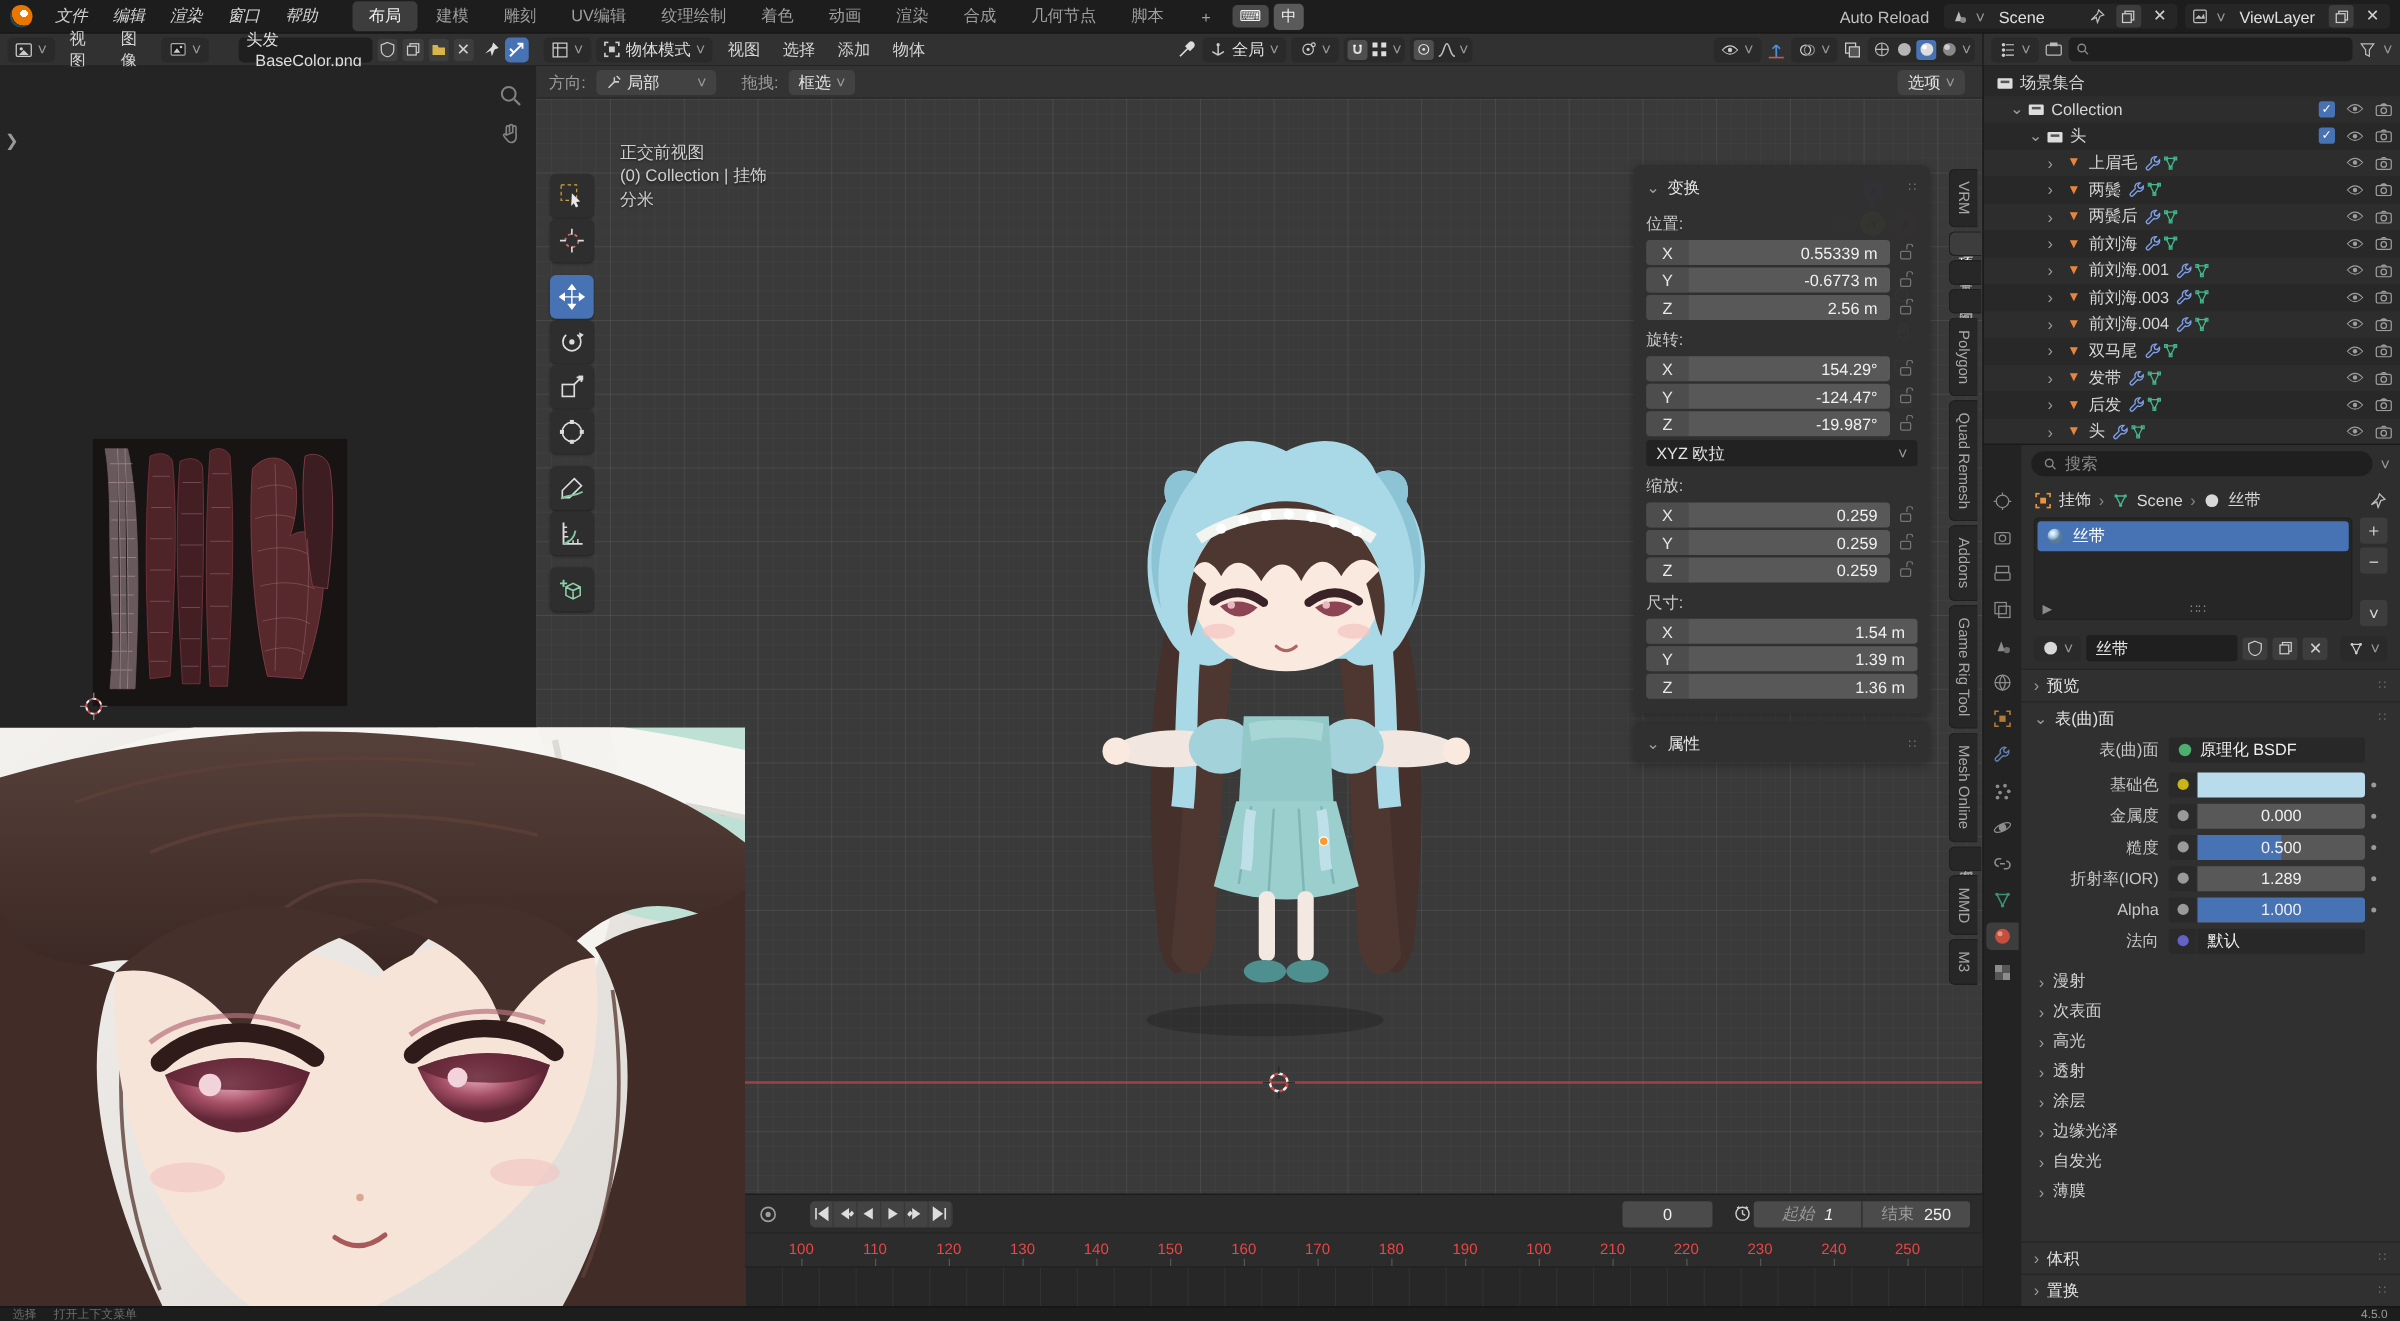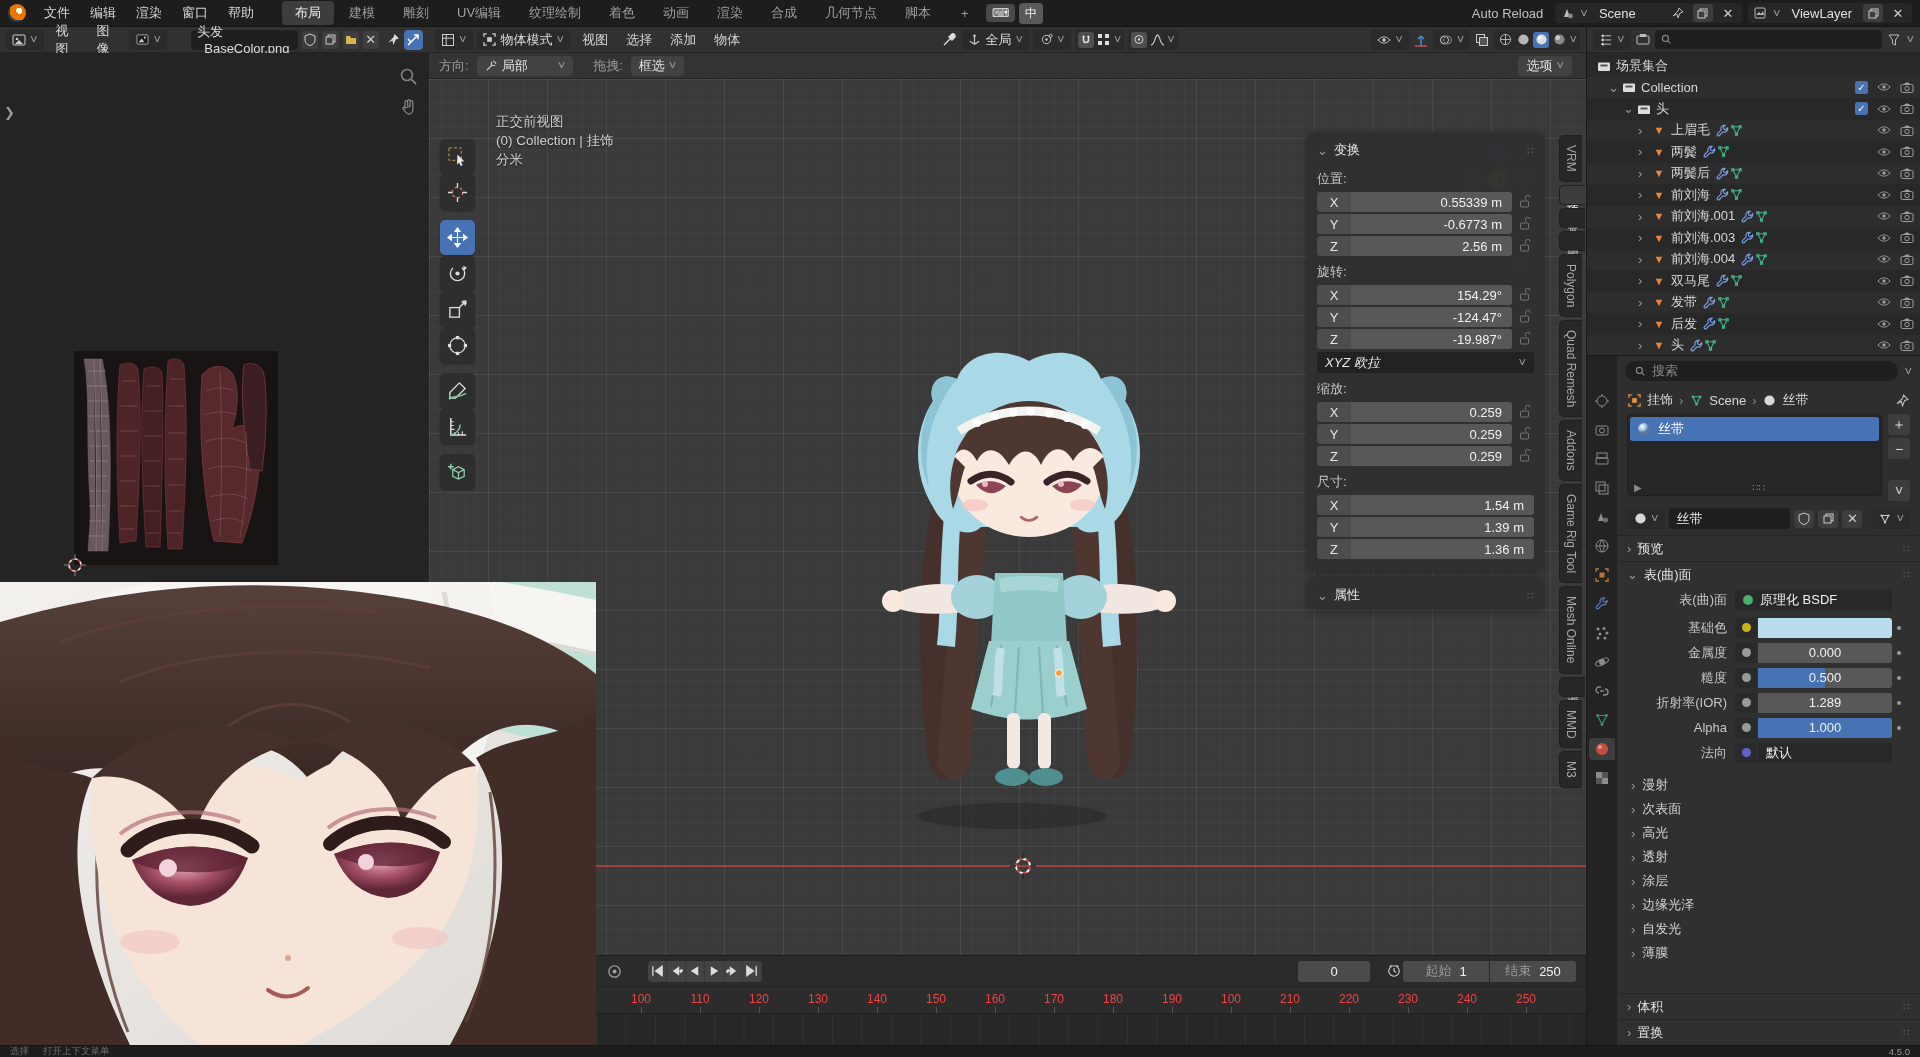--- a/index.html
+++ b/index.html
@@ -77,21 +77,21 @@
   #n-panel { position:absolute; right:42px; top:53px; width:237px; }
   .np-box { background:rgba(47,47,47,.97); border-radius:6px; padding:6px 10px 10px; margin-bottom:6px; box-shadow:0 2px 8px rgba(0,0,0,.3); }
   .np-head { display:flex; align-items:center; gap:6px; color:#e8e8e8; padding:3px 0 4px; }
   .np-head .drag { margin-left:auto; color:#777; font-size:10px; letter-spacing:1px; }
   .np-sec { color:#c8c8c8; margin:7px 0 4px; }
   .val-row { display:flex; align-items:center; margin-bottom:2px; gap:6px; }
   .val-pill { flex:1; display:flex; align-items:center; height:20px; background:#585858; border-radius:3px; overflow:hidden; }
   .val-pill .ax { width:34px; text-align:center; color:#e8e8e8; background:rgba(0,0,0,.12); height:100%; display:flex; align-items:center; justify-content:center; }
   .val-pill .vv { flex:1; text-align:right; padding-right:10px; color:#f0f0f0; }
   .lock { width:16px; opacity:.65; }
-  .np-drop { display:flex; align-items:center; height:21px; background:#222222; border-radius:3px; padding:0 8px; color:#e5e5e5; margin:3px 0 2px;font-style:italic; }
+  .np-drop { display:flex; align-items:center; height:21px; background:#222222; border-radius:3px; padding:0 8px; color:#e5e5e5; margin:3px 0 2px; }
   .np-drop .cv { margin-left:auto; }
 
   
   #outliner { position:absolute; left:1586px; top:27px; width:334px; height:328px; background:#282828; border-left:1px solid #191919; }
   #outliner .ed-header { background:#313131; }
   .ol-search { flex:1; height:19px; background:#1f1f1f; border-radius:4px; display:flex; align-items:center; padding:0 6px; color:#777; gap:5px; }
   #ol-rows { padding-top:2px; font-size:13px; }
   .ol-row { display:flex; align-items:center; height:21.5px; padding-right:6px; color:#d6d6d6; }
   .ol-row:nth-child(even) { background:rgba(255,255,255,.025); }
   .ol-right { margin-left:auto; display:flex; align-items:center; gap:9px; }
@@ -148,21 +148,21 @@
      display:flex; align-items:center; padding:0 10px; font-size:9.5px; color:#6d6d6d; gap:14px; z-index:9; }
   #statusbar .ver { margin-left:auto; color:#9a9a9a;text-align:right; }
 </style>
 </head>
 <body>
 
 <div id="app">
 
   <div id="topbar">
     <div class="logo"></div>
-    <div id="tb-menus" style="display: flex;">
+    <div id="tb-menus" style="display: flex; font-style: italic;">
         <span class="menu-item">文件</span>
         <span class="menu-item">编辑</span>
         <span class="menu-item">渲染</span>
         <span class="menu-item">窗口</span>
         <span class="menu-item">帮助</span>
       </div>
     <div class="ws-tabs">
         <span class="ws-tab active">布局</span>
         <span class="ws-tab">建模</span>
         <span class="ws-tab">雕刻</span>
@@ -1778,21 +1778,21 @@
       <div style="flex:1;"></div>
       <div class="tl-field" style="width:72px;">0</div>
       <div style="display:flex;gap:1px;align-items:center;margin-left:6px;">
         <span class="icon16">
             <svg width="14" height="14" viewBox="0 0 16 16">
               <circle cx="8" cy="8" r="6" fill="none" stroke="#ccc" stroke-width="1.3"></circle>
               <path d="M8 4.5 V8 L10.5 9.5" stroke="#ccc" stroke-width="1.3" fill="none"></path>
               <path d="M5 1.5 L3 3 M11 1.5 L13 3" stroke="#ccc" stroke-width="1.3"></path>
             </svg>
           </span>
-        <div class="tl-field" style="width:86px;gap:8px;border-radius:3px 0 0 3px;">
+        <div class="tl-field" style="width:86px;gap:8px;border-radius:3px 0 0 3px;font-style:italic;">
           <span class="dim">起始</span>
             <span>1</span>
           </div>
         <div class="tl-field" style="width:86px;gap:8px;border-radius:0 3px 3px 0;">
           <span class="dim">结束</span>
             <span>250</span>
           </div>
       </div>
     </div>
     <div id="tl-ruler">

